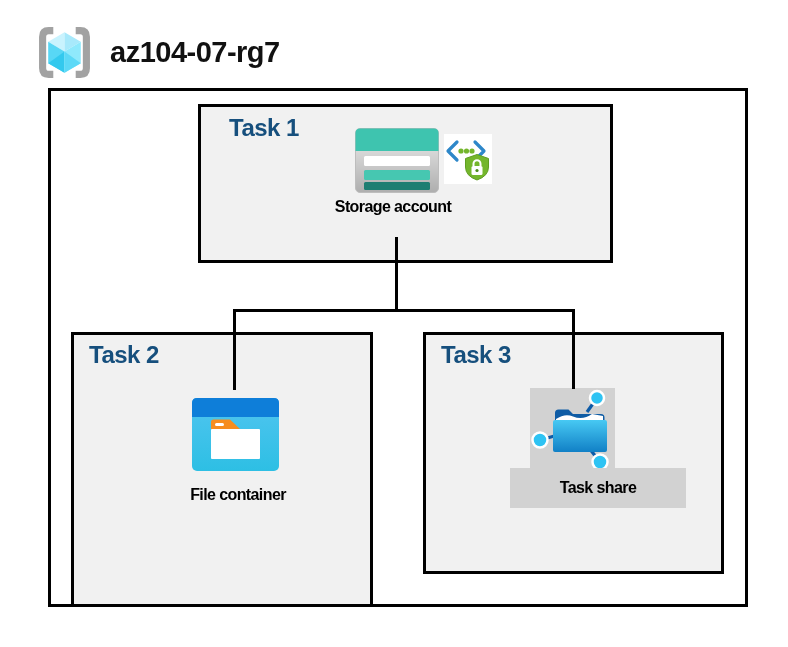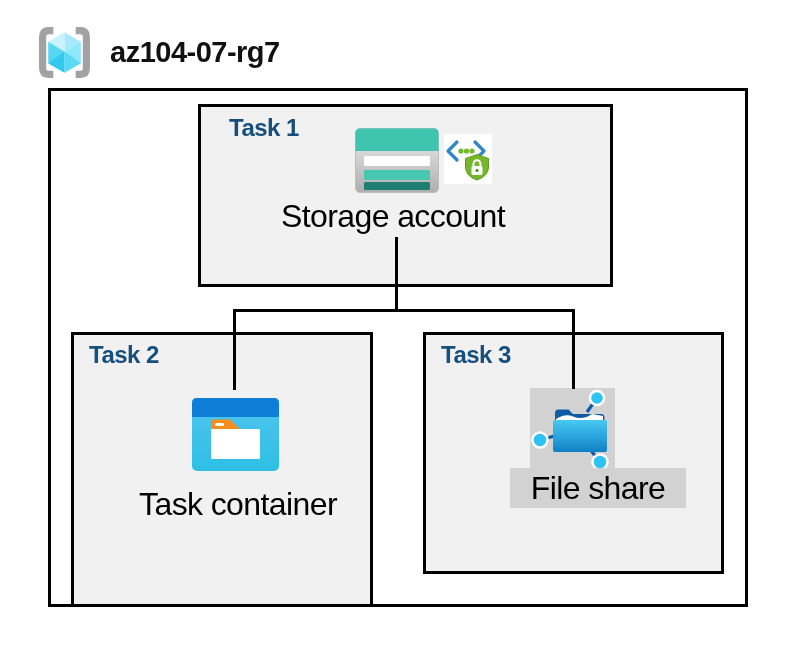--- a/index.html
+++ b/index.html
@@ -3,25 +3,25 @@
 <meta charset="utf-8">
 <style>
   * { box-sizing: border-box; }
   html, body { margin: 0; padding: 0; background: #ffffff; }
   body { font-family: "Liberation Sans", sans-serif; }
   .canvas { position: relative; width: 788px; height: 647px; background: #ffffff; overflow: hidden; }
   .abs { position: absolute; }
   .rg-title { position: absolute; left: 110px; top: 36px; font-size: 29px; font-weight: bold; color: #111111; letter-spacing: -0.5px; text-align: right; }
   .outer-box { position: absolute; left: 48px; top: 88px; width: 700px; height: 519px; border: 3px solid #000000; background: #ffffff; }
   .task-box { position: absolute; background: #f1f1f1; border: 3px solid #000000; }
-  .task-box.t1 { left: 198px; top: 104px; width: 415px; height: 183px; }
+  .task-box.t1 { left: 198px; top: 104px; width: 415px; height: 159px; }
   .task-box.t2 { left: 71px;  top: 332px; width: 302px; height: 275px; }
   .task-box.t3 { left: 423px; top: 332px; width: 301px; height: 242px; }
   .task-label { position: absolute; font-size: 24px; font-weight: bold; color: #164f7d; letter-spacing: -0.5px; white-space: nowrap; }
-  .item-label { position: absolute; font-size: 32px; font-weight: normal; color: #000000; letter-spacing: -0.6px; text-align: center; white-space: nowrap; }
+  .item-label { position: absolute; font-size: 16px; font-weight: bold; color: #000000; letter-spacing: -0.6px; text-align: center; white-space: nowrap; }
   .line { position: absolute; background: #000000; }
   .line.vc { left: 395px; top: 237px; width: 3px; height: 74px; }
   .line.h  { left: 233px; top: 309px; width: 342px; height: 3px; }
   .line.vl { left: 233px; top: 309px; width: 3px; height: 81px; }
   .line.vr { left: 572px; top: 309px; width: 3px; height: 80px; }
   .gray-square { position: absolute; left: 104px; top: 53px; width: 85px; height: 80px; background: #d2d2d2; }
   .gray-band { position: absolute; left: 84px; top: 133px; width: 176px; height: 40px; background: #d2d2d2; display: flex; align-items: center; justify-content: center; }
   .gray-band .item-label { position: static; }
 </style>
 </head>
@@ -86,21 +86,21 @@
             <stop offset="1" stop-color="#2dbfe4"></stop>
         </linearGradient>
       </defs>
       <rect width="87" height="73" rx="5" fill="url(#blobBody)"></rect>
       <path d="M0 5 Q0 0 5 0 H82 Q87 0 87 5 V19 H0 Z" fill="#0e7ed9"></path>
       <path d="M19 24 q0 -2.5 2.5 -2.5 H38 l10 9.5 H19 Z" fill="#f68d1e"></path>
       <rect x="23" y="25" width="9" height="3" rx="1.5" fill="#ffffff"></rect>
       <rect x="19" y="31" width="49" height="30" rx="1" fill="#ffffff"></rect>
     </svg>
 
-    <div class="item-label" style="left:34px; top:151px; width:260px;">Task container</div>
+    <div class="item-label" style="left:34px; top:151px; width:260px;">File container</div>
   </div>
 
   <div class="task-box t3">
     <div class="task-label" style="left:15px; top:6px;">Task 3</div>
 
     <div class="gray-square"></div>
 
     <svg class="abs" style="left:105px; top:54px;" width="82" height="79" viewBox="0 0 82 79">
       <defs>
         <linearGradient id="fsGrad" x1="0" y1="0" x2="0" y2="1">
@@ -113,21 +113,21 @@
       <line x1="69" y1="73" x2="58" y2="59" stroke="#0d5ba8" stroke-width="3.2"></line>
       <path d="M24 24 q0 -3.5 3.5 -3.5 h10 l4.5 4.5 h28 q3.5 0 3.5 3.5 v7 h-49.5 z" fill="#0f5ca5"></path>
       <path d="M25 30 q9 -6 17 -2.5 q10 4 19 -2.5 l11 2 v8 h-47 z" fill="#ffffff"></path>
       <rect x="22" y="31" width="54" height="32" rx="2" fill="url(#fsGrad)"></rect>
       <circle cx="66" cy="9" r="7" fill="#2ec3f3" stroke="#ffffff" stroke-width="2.5"></circle>
       <circle cx="9" cy="51" r="7.5" fill="#2ec3f3" stroke="#ffffff" stroke-width="2.5"></circle>
       <circle cx="69" cy="73" r="7.5" fill="#2ec3f3" stroke="#ffffff" stroke-width="2.5"></circle>
     </svg>
 
     <div class="gray-band">
-      <div class="item-label">File share</div>
+      <div class="item-label">Task share</div>
     </div>
   </div>
 
   <div class="line vc"></div>
   <div class="line h"></div>
   <div class="line vl"></div>
   <div class="line vr"></div>
 
 </div>
 

